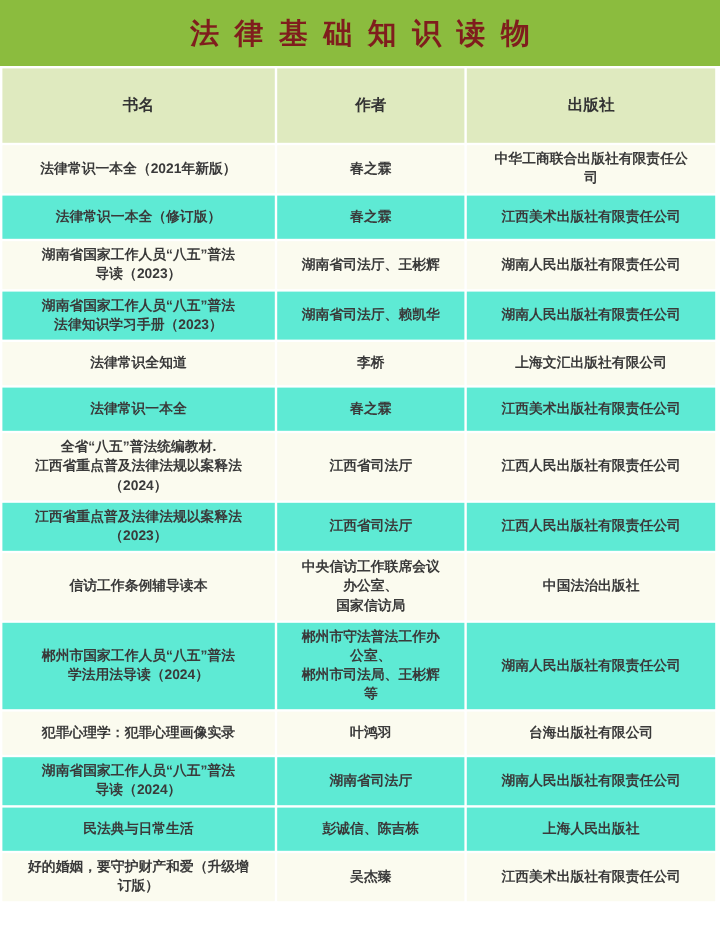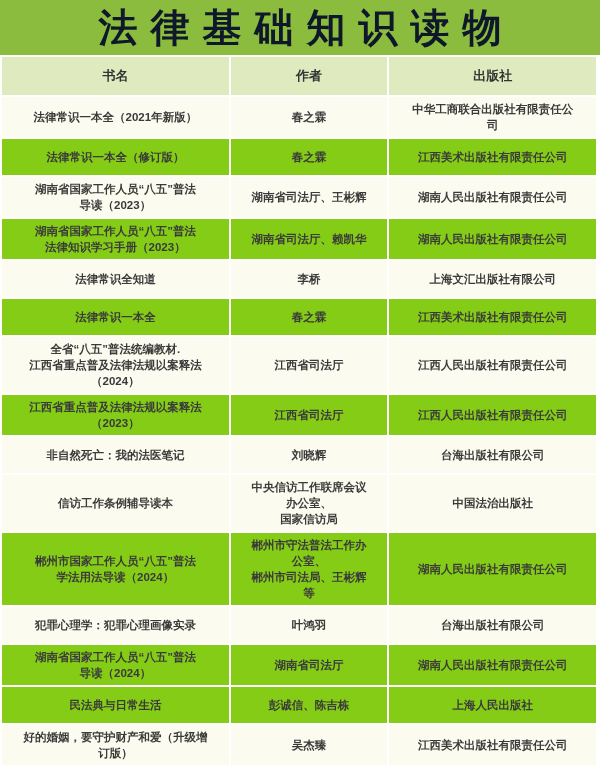--- a/index.html
+++ b/index.html
@@ -12,22 +12,22 @@
     font-family: "Liberation Sans", "DejaVu Sans", sans-serif;
   }
   .banner {
     height: 55px;
     background: #8bbc3e;
     display: flex;
     align-items: center;
     justify-content: center;
   }
   .banner-title {
-    color: #0f172a;
-    font-size: 39px;
+    color: #7f1d1d;
+    font-size: 24px;
     font-weight: bold;
     letter-spacing: 13px;
     margin-left: 13px; 
     white-space: nowrap;
   }
   table.book-table {
     width: 598px;
     border-collapse: separate;
     border-spacing: 2px;
     table-layout: fixed;
@@ -37,35 +37,35 @@
   col.c-author { width: 156px; }
   col.c-publisher { width: 206px; }
   th {
     background: #dfeabf;
     height: 30px;
     font-size: 13px;
     font-weight: bold;
     color: #333333;
     text-align: center;
     vertical-align: middle;
-    padding: 4px;
+    padding: 16px;
   }
   td {
     height: 28px;
     font-size: 11.5px;
     font-weight: bold;
     color: #3a3a3a;
     text-align: center;
     vertical-align: middle;
     line-height: 16px;
     padding: 4px 20px;
     white-space: pre-line;
   }
   tr.cream td { background: #fbfbef; }
-  tr.green td { background: #84cc16; }
+  tr.green td { background: #5eead4; }
 </style>
 </head>
 <body>
 
 <div class="banner">
   <div class="banner-title">法律基础知识读物</div>
 </div>
 
 <table class="book-table">
   <colgroup>
@@ -118,25 +118,20 @@
 江西省重点普及法律法规以案释法（2024）</td>
     <td>江西省司法厅</td>
     <td>江西人民出版社有限责任公司</td>
   </tr>
       <tr class="green">
     <td>江西省重点普及法律法规以案释法（2023）</td>
     <td>江西省司法厅</td>
     <td>江西人民出版社有限责任公司</td>
   </tr>
       <tr class="cream">
-    <td>非自然死亡：我的法医笔记</td>
-    <td>刘晓辉</td>
-    <td>台海出版社有限公司</td>
-  </tr>
-      <tr class="cream">
     <td>信访工作条例辅导读本</td>
     <td>中央信访工作联席会议办公室、
 国家信访局</td>
     <td>中国法治出版社</td>
   </tr>
       <tr class="green">
     <td>郴州市国家工作人员“八五”普法
 学法用法导读（2024）</td>
     <td>郴州市守法普法工作办公室、
 郴州市司法局、王彬辉 等</td>

